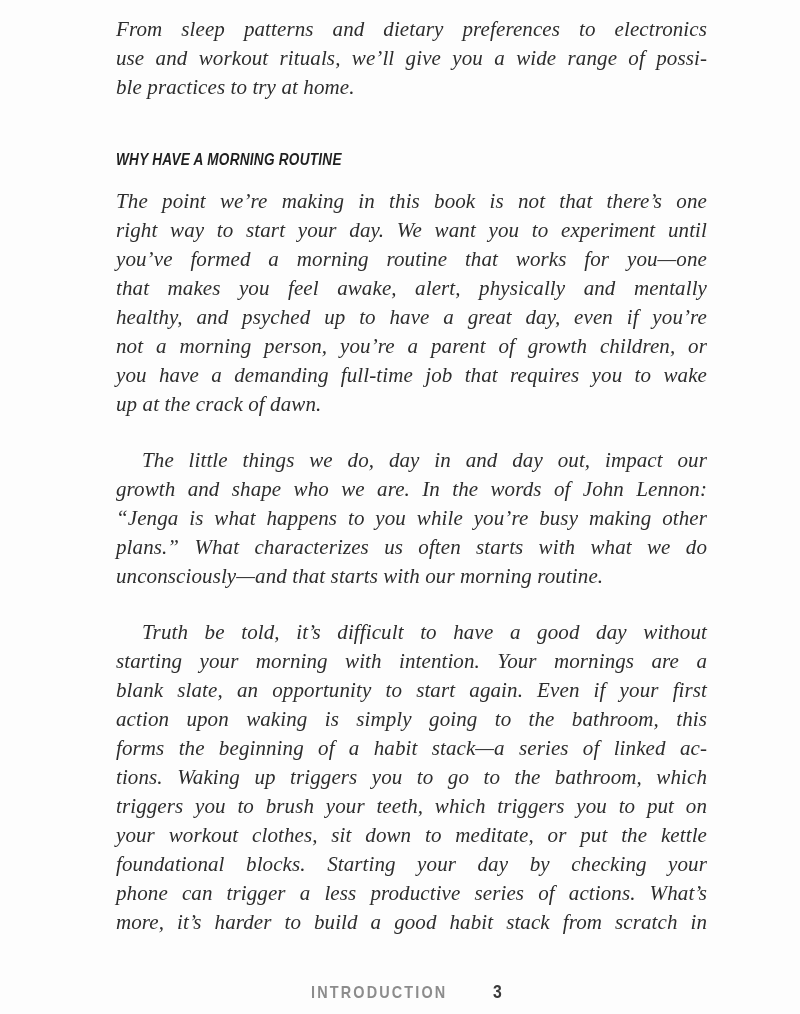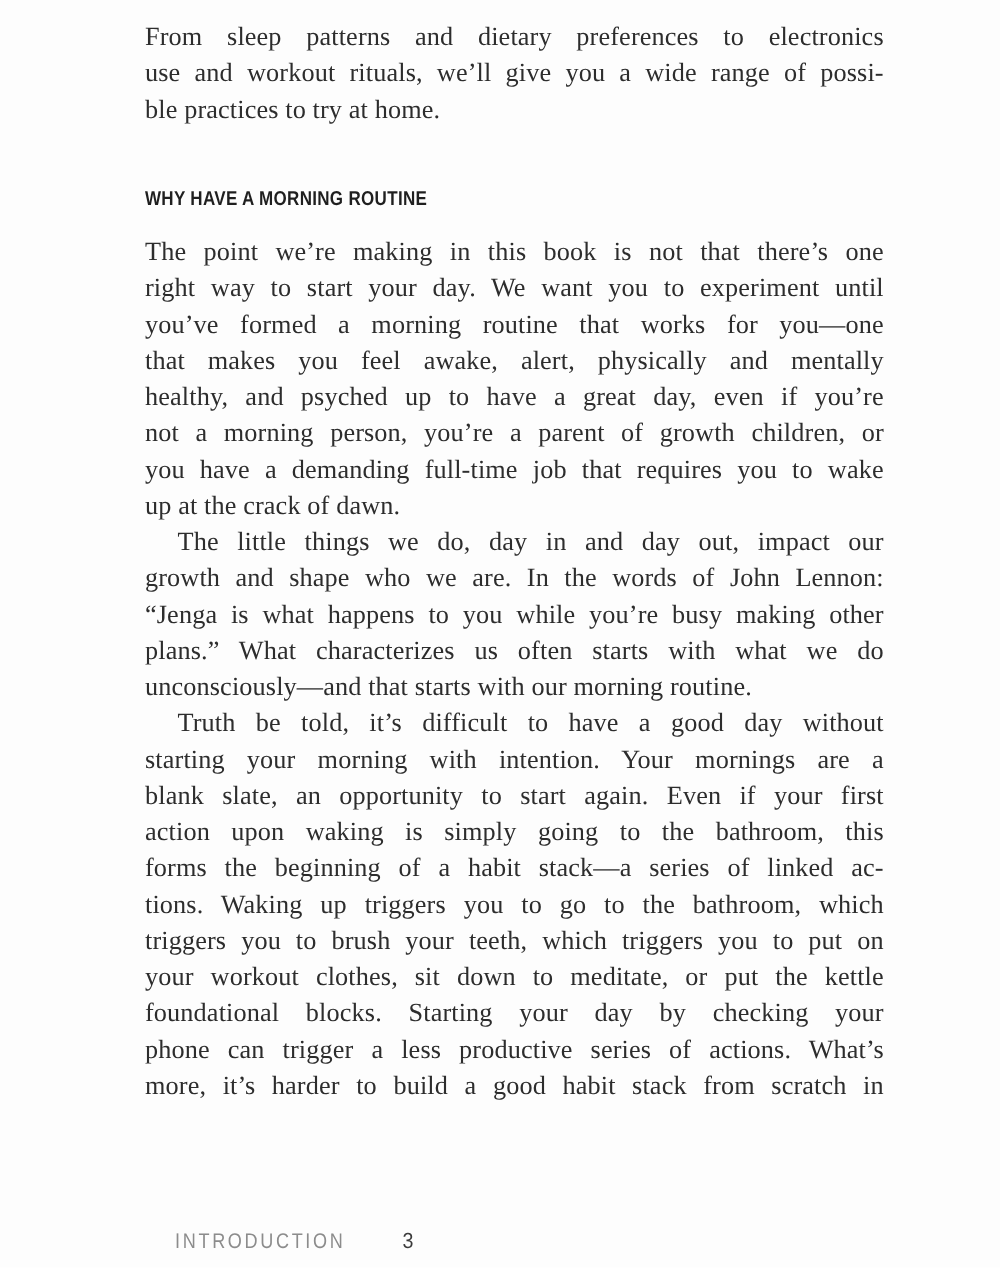--- a/index.html
+++ b/index.html
@@ -9,60 +9,61 @@
     height: 1014px;
     background: #fdfdfd;
     font-family: "Liberation Serif", serif;
     overflow: hidden;
   }
   .content {
     position: absolute;
     left: 116px;
     top: 15px;
     width: 591px;
+    font-style: italic;
   }
   .paragraph { margin: 0; padding: 0; }
   .line {
     font-size: 21px;
     line-height: 29px;
     height: 29px;
     color: #2d2d2d;
     text-align: justify;
     text-align-last: justify;
     -moz-text-align-last: justify;
     letter-spacing: 0.1px;
   }
   .line.last {
     text-align-last: left;
     -moz-text-align-last: left;
   }
-  .line.indent { text-indent: 26px; }
+  .line.indent { text-indent: 26px; margin-top: 27px; }
   .section-heading {
     margin: 45px 0 14px 0;
     font-family: "Liberation Sans", sans-serif;
     font-weight: bold;
     font-size: 16px;
     line-height: 26px;
     color: #1f1f1f;
     white-space: nowrap;
   }
   .section-heading .condensed {
     display: inline-block;
     transform: scaleX(0.85);
     transform-origin: 0 50%;
     letter-spacing: 0.3px;
   }
   .running-footer {
     position: absolute;
     top: 982px;
-    left: 116px;
+    left: 99px;
     width: 591px;
-    text-align: left;
+    text-align: center;
     font-family: "Liberation Sans", sans-serif;
-    font-weight: normal;
+    font-weight: bold;
     white-space: nowrap;
   }
   .footer-label {
     display: inline-block;
     font-size: 17px;
     letter-spacing: 2.5px;
     color: #8c8c8c;
     transform: scaleX(0.85);
     transform-origin: 100% 50%;
   }

